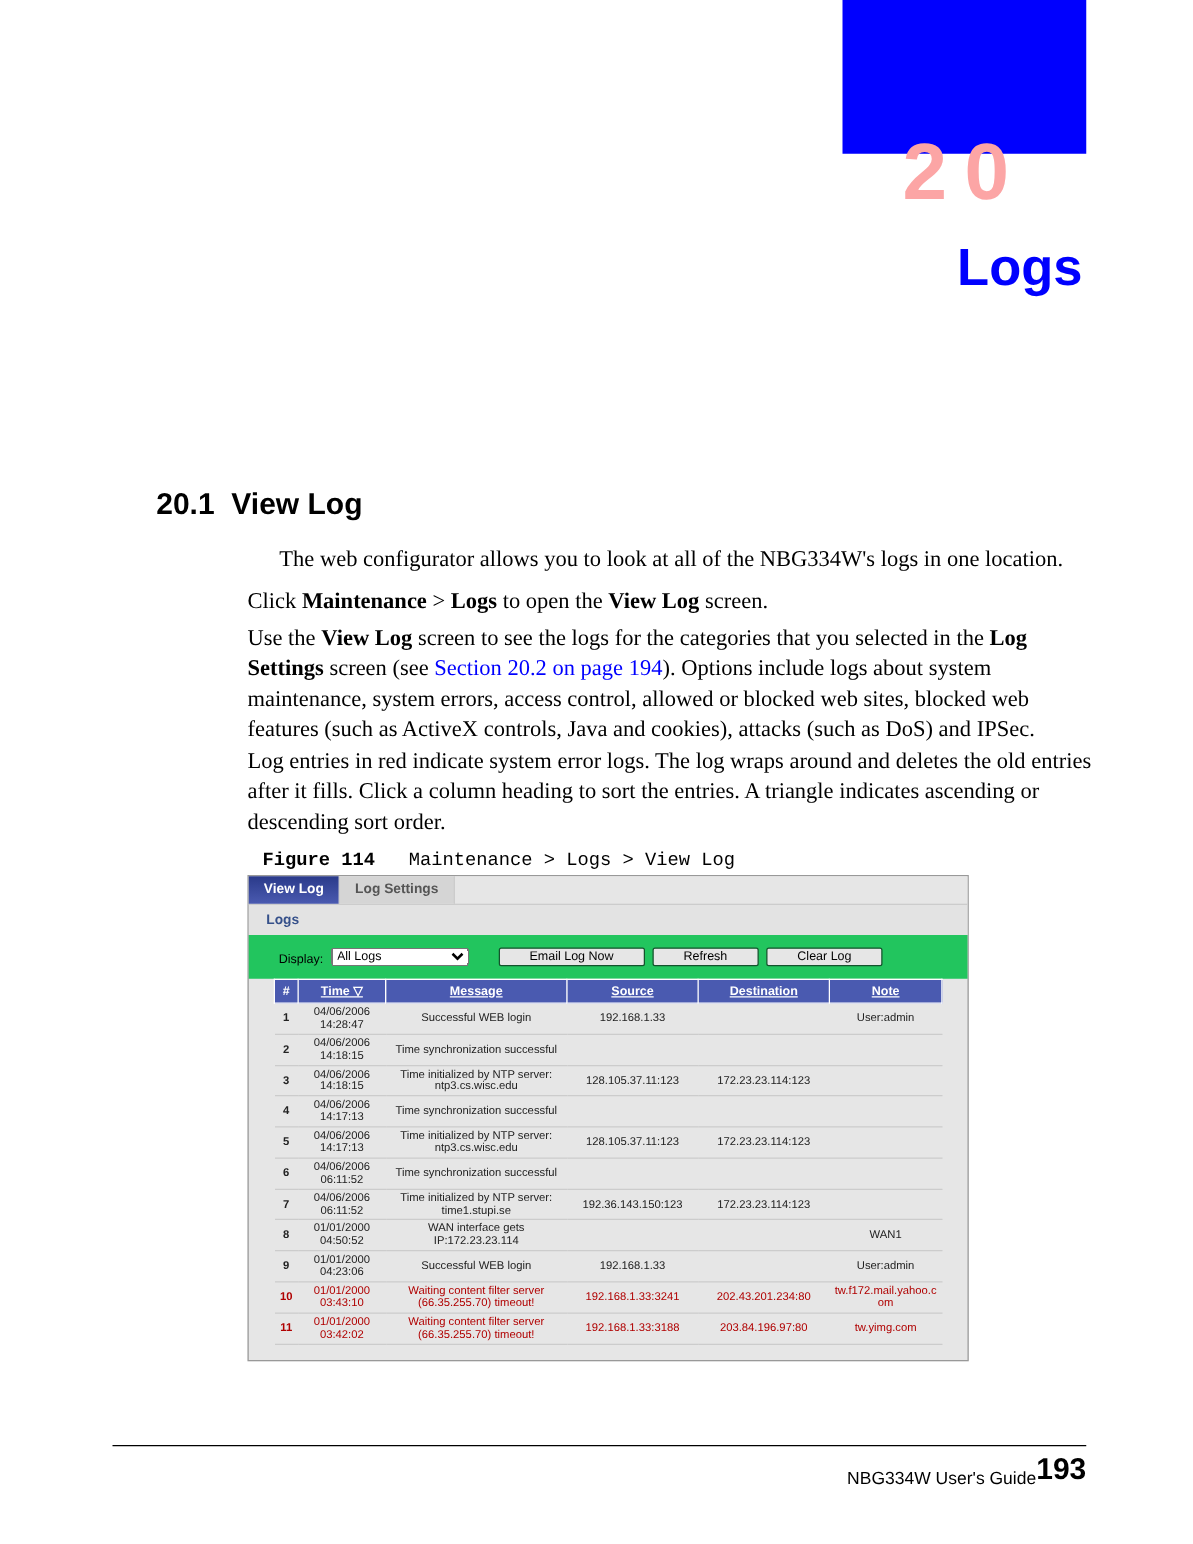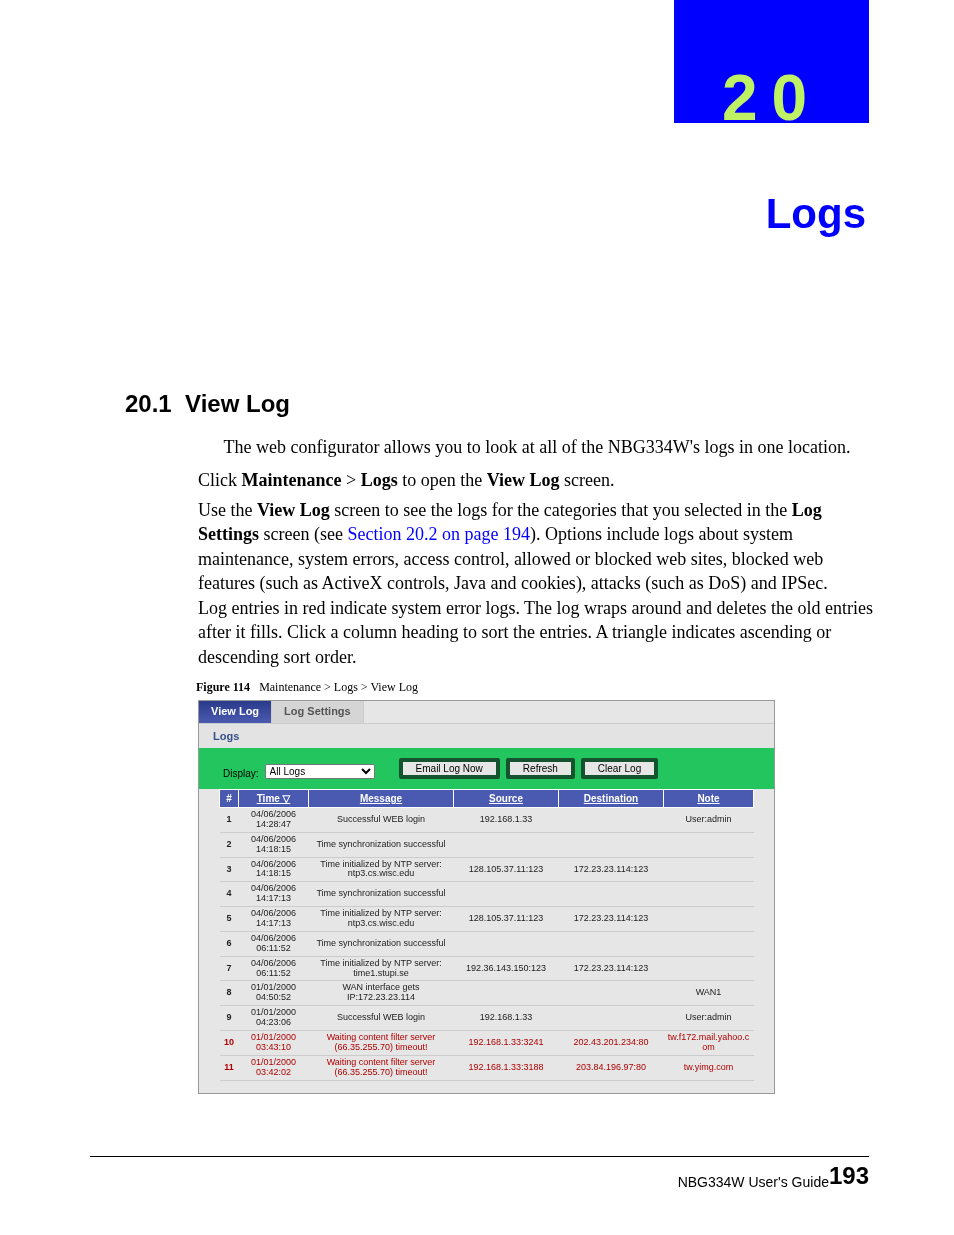--- a/index.html
+++ b/index.html
@@ -20,28 +20,28 @@
     box-sizing: border-box;
   }
   .chapter-box {
     position: absolute;
     top: 0;
     right: 85px;
     width: 195px;
     height: 123px;
     background: #0000fe;
     text-align: center;
-    color: #bef264;
+    color: #fca5a5;
     font-family: Arial, Helvetica, sans-serif;
     font-weight: bold;
     font-size: 64px;
     letter-spacing: 14px;
     line-height: 1;
     box-sizing: border-box;
-    padding-top: 66px;
+    padding-top: 105px;
   }
   .chapter-title {
     position: absolute;
     top: 190px;
     right: 88px;
     font-family: Arial, Helvetica, sans-serif;
     color: #0000fe;
     font-weight: bold;
     font-size: 42px;
   }
@@ -70,23 +70,23 @@
   }
   .b1 { top: 435px; text-align: center; }
   .b2 { top: 468px; }
   .b3 { top: 498px; }
   .b4 { top: 596px; }
   .link { color: #0000fe; }
   .bold { font-weight: bold; }
   .figure-caption {
     position: absolute;
     top: 680px;
-    left: 196px;
-    font-family: Liberation Serif, serif;
-    font-size: 12px;
+    left: 210px;
+    font-family: Liberation Mono, monospace;
+    font-size: 15px;
   }
   .figure-caption .caplabel { font-weight: bold; }
 
   
   .screenshot {
     position: absolute;
     top: 700px;
     left: 198px;
     width: 575px;
     border: 1px solid #999;
@@ -125,23 +125,23 @@
     display: flex;
     align-items: flex-end;
     gap: 6px;
   }
   .controls select {
     font-size: 10px;
     width: 110px;
   }
   .ctrl-btn {
     font-size: 10px;
-    padding: 1px 13px;
+    padding: 1px 24px;
     background: #e6e6e6;
-    border: 4px solid #14532d;
+    border: 1px solid #14532d;
     border-radius: 2px;
   }
   table.logtable {
     width: calc(100% - 40px);
     margin: 0 20px 12px 20px;
     border-collapse: collapse;
     font-size: 9px;
     table-layout: fixed;
   }
   table.logtable th {

